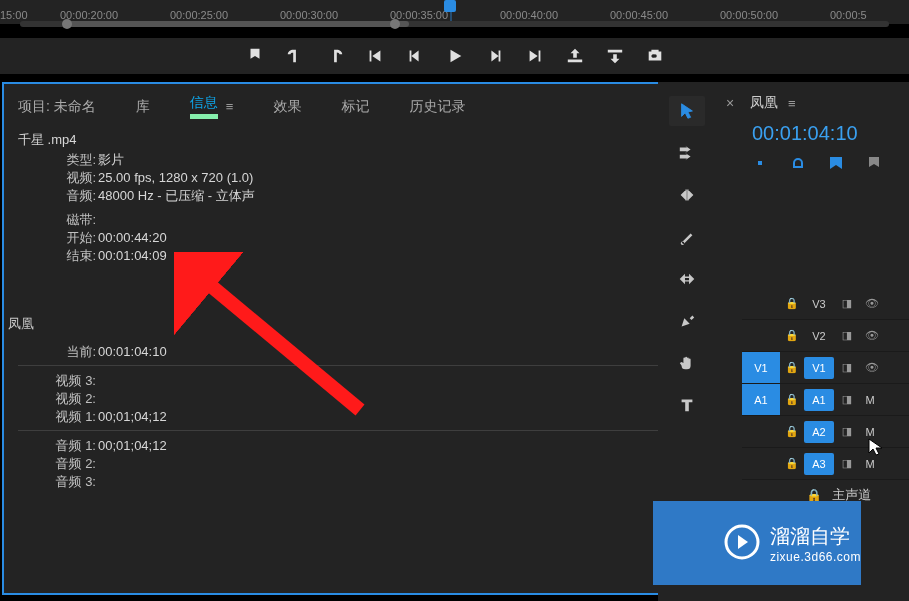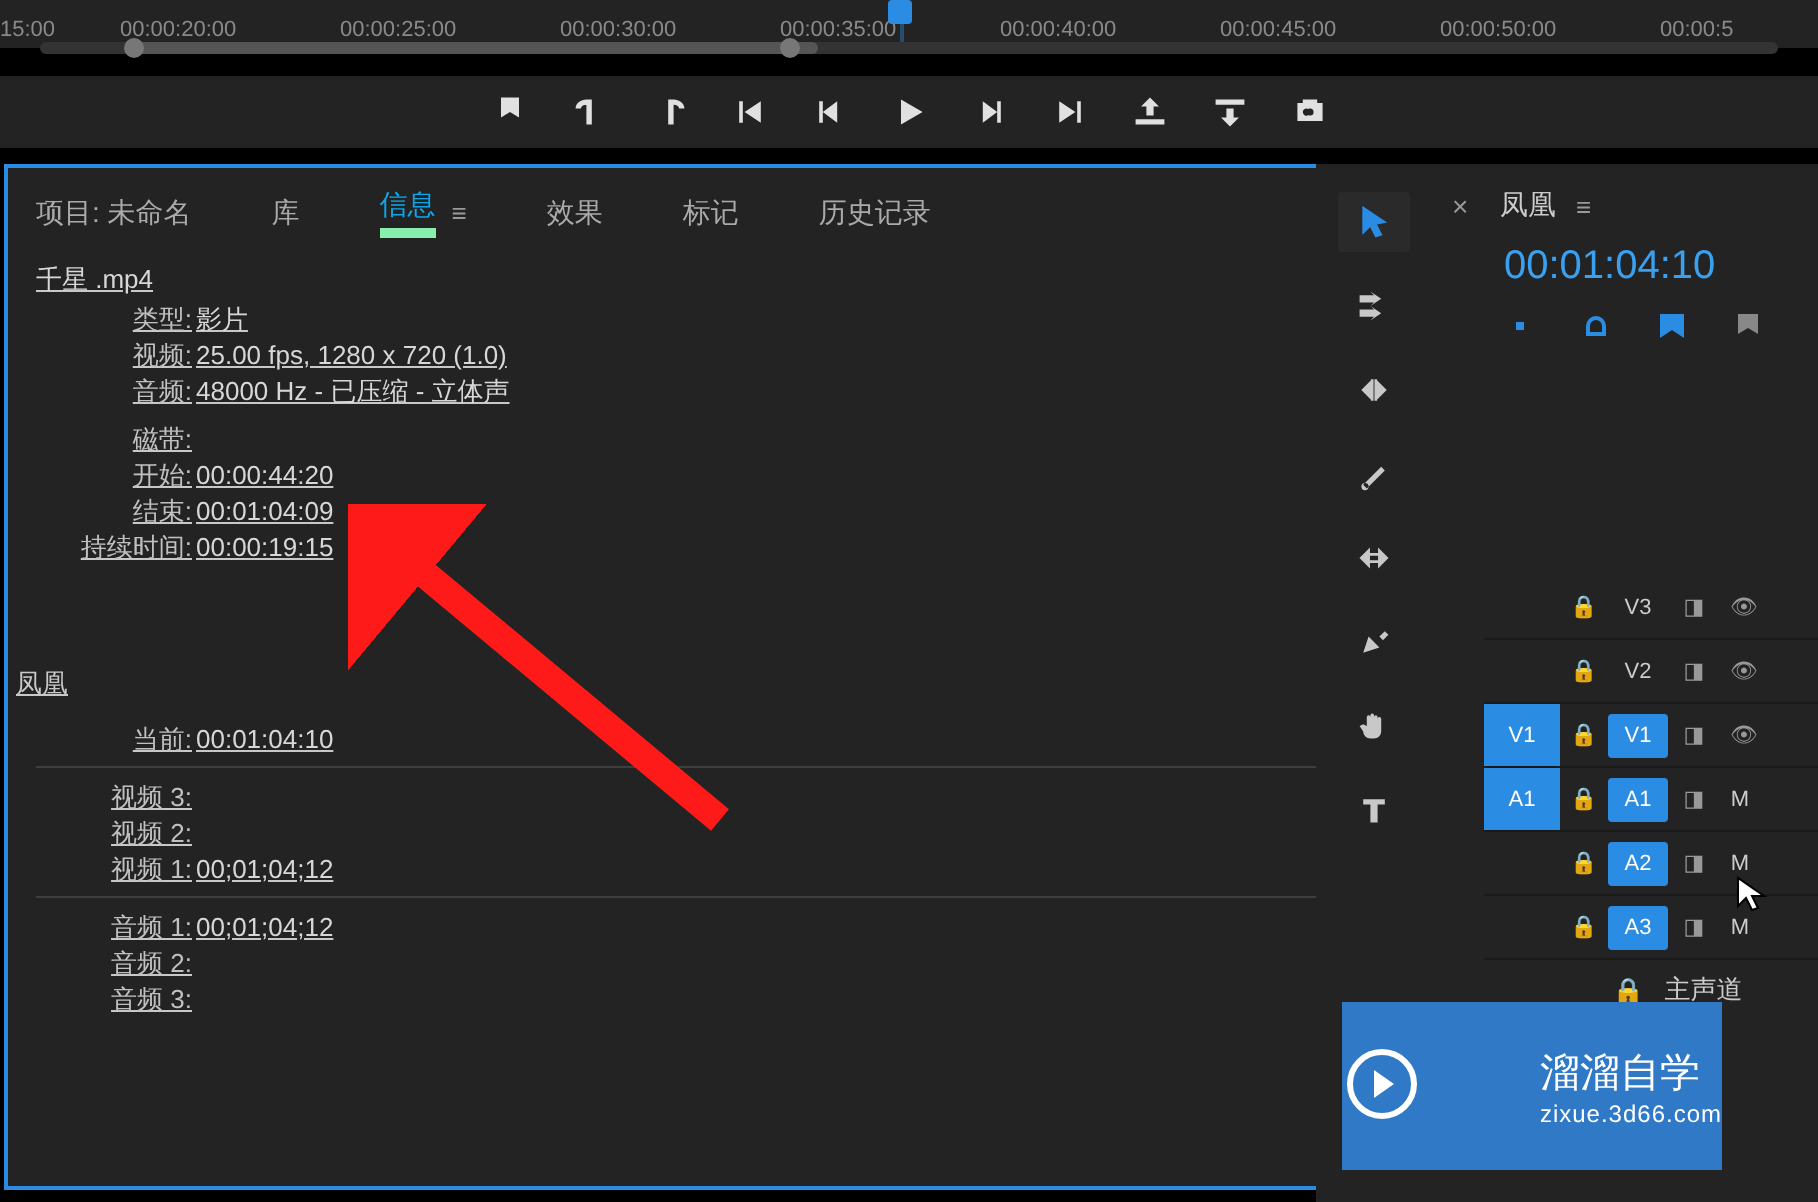--- a/index.html
+++ b/index.html
@@ -126,21 +126,20 @@
   .panel-tab.active {
     color: #0ea5e9;
     border-bottom: 5px solid #86efac;
     padding-bottom: 2px;
   }
   .tab-menu { color: #999; }
 
   .clip-block {
     padding: 6px 14px 10px 14px;
     color: #c8c8c8;
-    text-decoration: underline;
   }
   .clip-title { color: #d7d7d7; margin-bottom: 2px; }
   .kv { display: flex; line-height: 18px; }
   .kv .k {
     width: 80px;
     text-align: right;
     padding-right: 2px;
     color: #c0c0c0;
   }
   .kv .v { color: #d7d7d7; }
@@ -259,26 +258,26 @@
     padding-left: 64px;
     color: #ccc;
     gap: 10px;
   }
 
   
   .watermark {
     position: absolute;
     bottom: 16px;
     right: 48px;
-    width: 190px;
+    width: 208px;
     height: 84px;
     background: #2f79c6;
     display: flex;
     align-items: center;
-    justify-content: space-between;
+    justify-content: flex-end;
     gap: 8px;
   }
   .wm-logo svg { width: 40px; height: 40px; }
   .wm-text { color: #fff; }
   .wm-line1 { font-size: 20px; font-weight: 500; }
   .wm-line2 { font-size: 12px; letter-spacing: 0.5px; }
 
   
   .mouse-cursor {
     position: absolute;
@@ -379,24 +378,20 @@
           <div class="k">磁带:</div>
           <div class="v"></div>
         </div>
       <div class="kv">
           <div class="k">开始:</div>
           <div class="v">00:00:44:20</div>
         </div>
       <div class="kv">
           <div class="k">结束:</div>
           <div class="v">00:01:04:09</div>
-        </div>
-      <div class="kv">
-          <div class="k">持续时间:</div>
-          <div class="v">00:00:19:15</div>
         </div>
     </div>
 
     <div class="clip-block" style="padding-top:40px">
       <div class="clip2-title" style="margin-left:-10px">凤凰</div>
       <div class="kv">
           <div class="k">当前:</div>
           <div class="v">00:01:04:10</div>
         </div>
       <div class="divider"></div>

